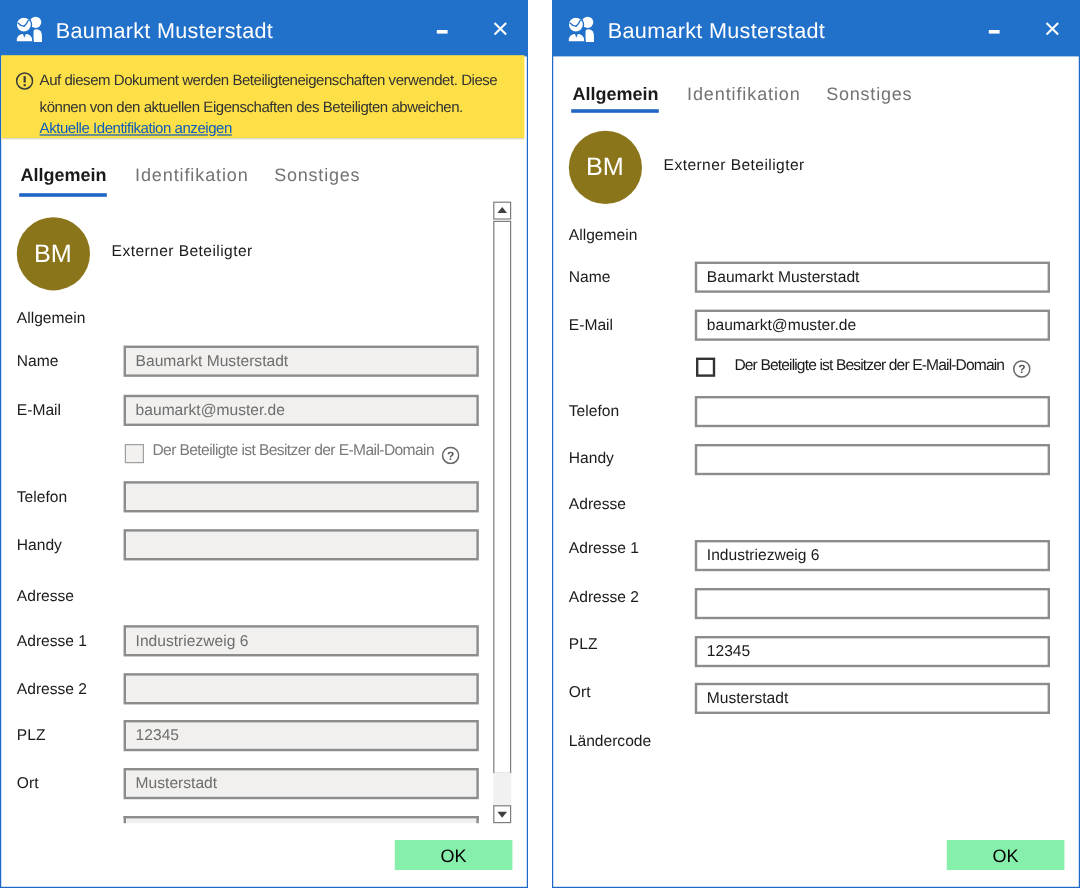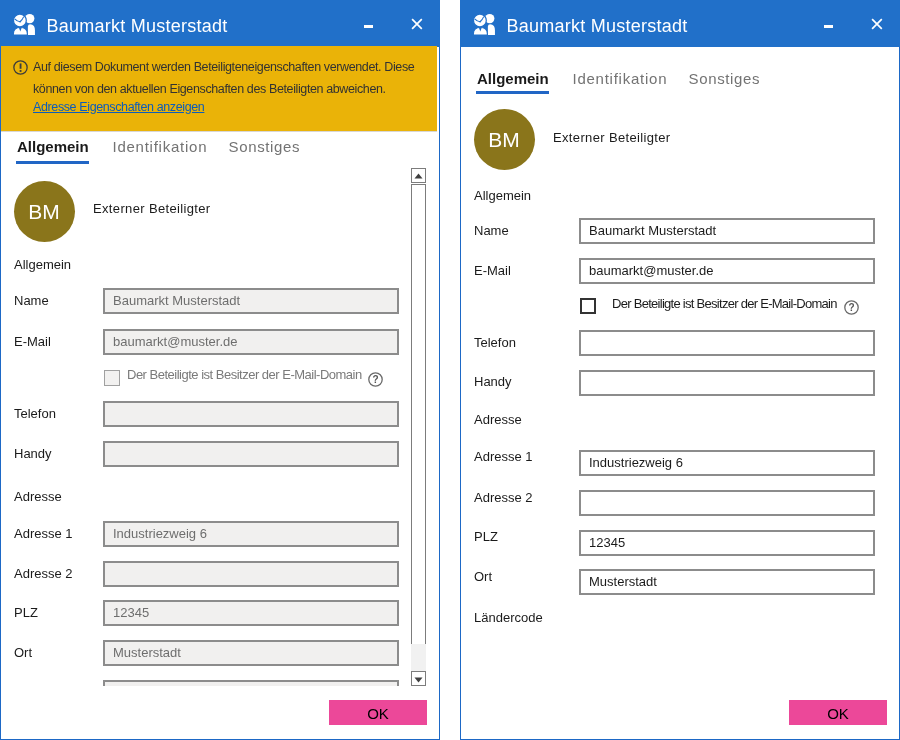--- a/index.html
+++ b/index.html
@@ -17,21 +17,21 @@
   .field { position:absolute; height:26px; border:2px solid #8C8C8C;
     font-size:13px; line-height:22px; padding-left:8px; white-space:nowrap; overflow:hidden; }
   .f-l { left:102px; width:296px; background:#F1F0EF; color:#6E6E6E; }
   .f-r { left:118px; width:296px; background:#FFFFFF; color:#1B1B1B; }
   .tab { position:absolute; font-size:15px; line-height:18px; letter-spacing:0.35px;
     color:#737373; white-space:nowrap; }
   .tab.active { color:#1A1A1A; font-weight:bold; letter-spacing:0; }
   .tabline { position:absolute; height:3px; background:#2166C5; }
   .avatar { position:absolute; width:61px; height:61px; border-radius:50%;
     background:#8A751B; color:#fff; font-size:21px; text-align:center; line-height:61px; }
-  .okbtn { position:absolute; background:#ec4899; font-size:15px; color:#000;
+  .okbtn { position:absolute; background:#86efac; font-size:15px; color:#000;
     text-align:center; left:328px; top:699px; width:98px; height:25px; line-height:27.2px; }
   .qicon { position:absolute; width:15px; height:15px; }
   .cbx { position:absolute; width:16px; height:16px; }
   .cbt { letter-spacing:-0.5px; }
 </style>
 </head>
 <body>
 
 <div class="win" style="left:0;">
   <div class="titlebar">
@@ -48,33 +48,33 @@
         <path d="M5.7,14.3 L7.3,18.4 L8.9,14.3 Z" fill="#2170C9" stroke="none"></path>
       </g>
     </svg>
     <div class="ttext">Baumarkt Musterstadt</div>
     <div class="minbar"></div>
     <svg class="abs" style="left:407px; top:14px;" width="20" height="20" viewBox="0 0 20 20">
       <path d="M5.1 5.1 L14.8 14.8 M14.8 5.1 L5.1 14.8" stroke="#fff" stroke-width="1.7"></path>
     </svg>
   </div>
 
-  <div class="abs" style="left:0px; top:45px; width:436px; height:86px;
-       background:#eab308; border-bottom:1px solid #D9D7D5;">
+  <div class="abs" style="left:0px; top:45px; width:436px; height:70px;
+       background:#fde047; border-bottom:1px solid #D9D7D5;">
     <svg class="abs" style="left:11.5px; top:13.5px;" width="15" height="15" viewBox="0 0 14 14">
       <circle cx="7" cy="7" r="6.2" fill="none" stroke="#3B3B3B" stroke-width="1.2"></circle>
       <rect x="6.2" y="3.2" width="1.7" height="5" fill="#3B3B3B"></rect>
       <rect x="6.2" y="9.4" width="1.7" height="1.7" fill="#3B3B3B"></rect>
     </svg>
     <div class="abs" style="left:32px; top:9.8px; font-size:12.5px; letter-spacing:-0.38px;
          line-height:22px; color:#323232; white-space:nowrap;">
       Auf diesem Dokument werden Beteiligteneigenschaften verwendet. Diese<br>
       können von den aktuellen Eigenschaften des Beteiligten abweichen.</div>
     <div class="abs" style="left:32px; top:53.7px; font-size:12.5px; letter-spacing:-0.38px;
-         line-height:14px; color:#0C5CBB; text-decoration:underline;">Adresse Eigenschaften anzeigen</div>
+         line-height:14px; color:#0C5CBB; text-decoration:underline;">Aktuelle Identifikation anzeigen</div>
   </div>
 
   <div class="tab active" style="left:16px; top:136.8px;">Allgemein</div>
   <div class="tab" style="left:111.5px; top:136.8px; letter-spacing:0.75px;">Identifikation</div>
   <div class="tab" style="left:227.5px; top:136.8px; letter-spacing:0.65px;">Sonstiges</div>
   <div class="tabline" style="left:15px; top:159.8px; width:73px;"></div>
 
   <div class="avatar" style="left:12.5px; top:180px;">BM</div>
   <div class="lbl" style="left:92px; top:199.8px; letter-spacing:0.35px;">Externer Beteiligter</div>
 

